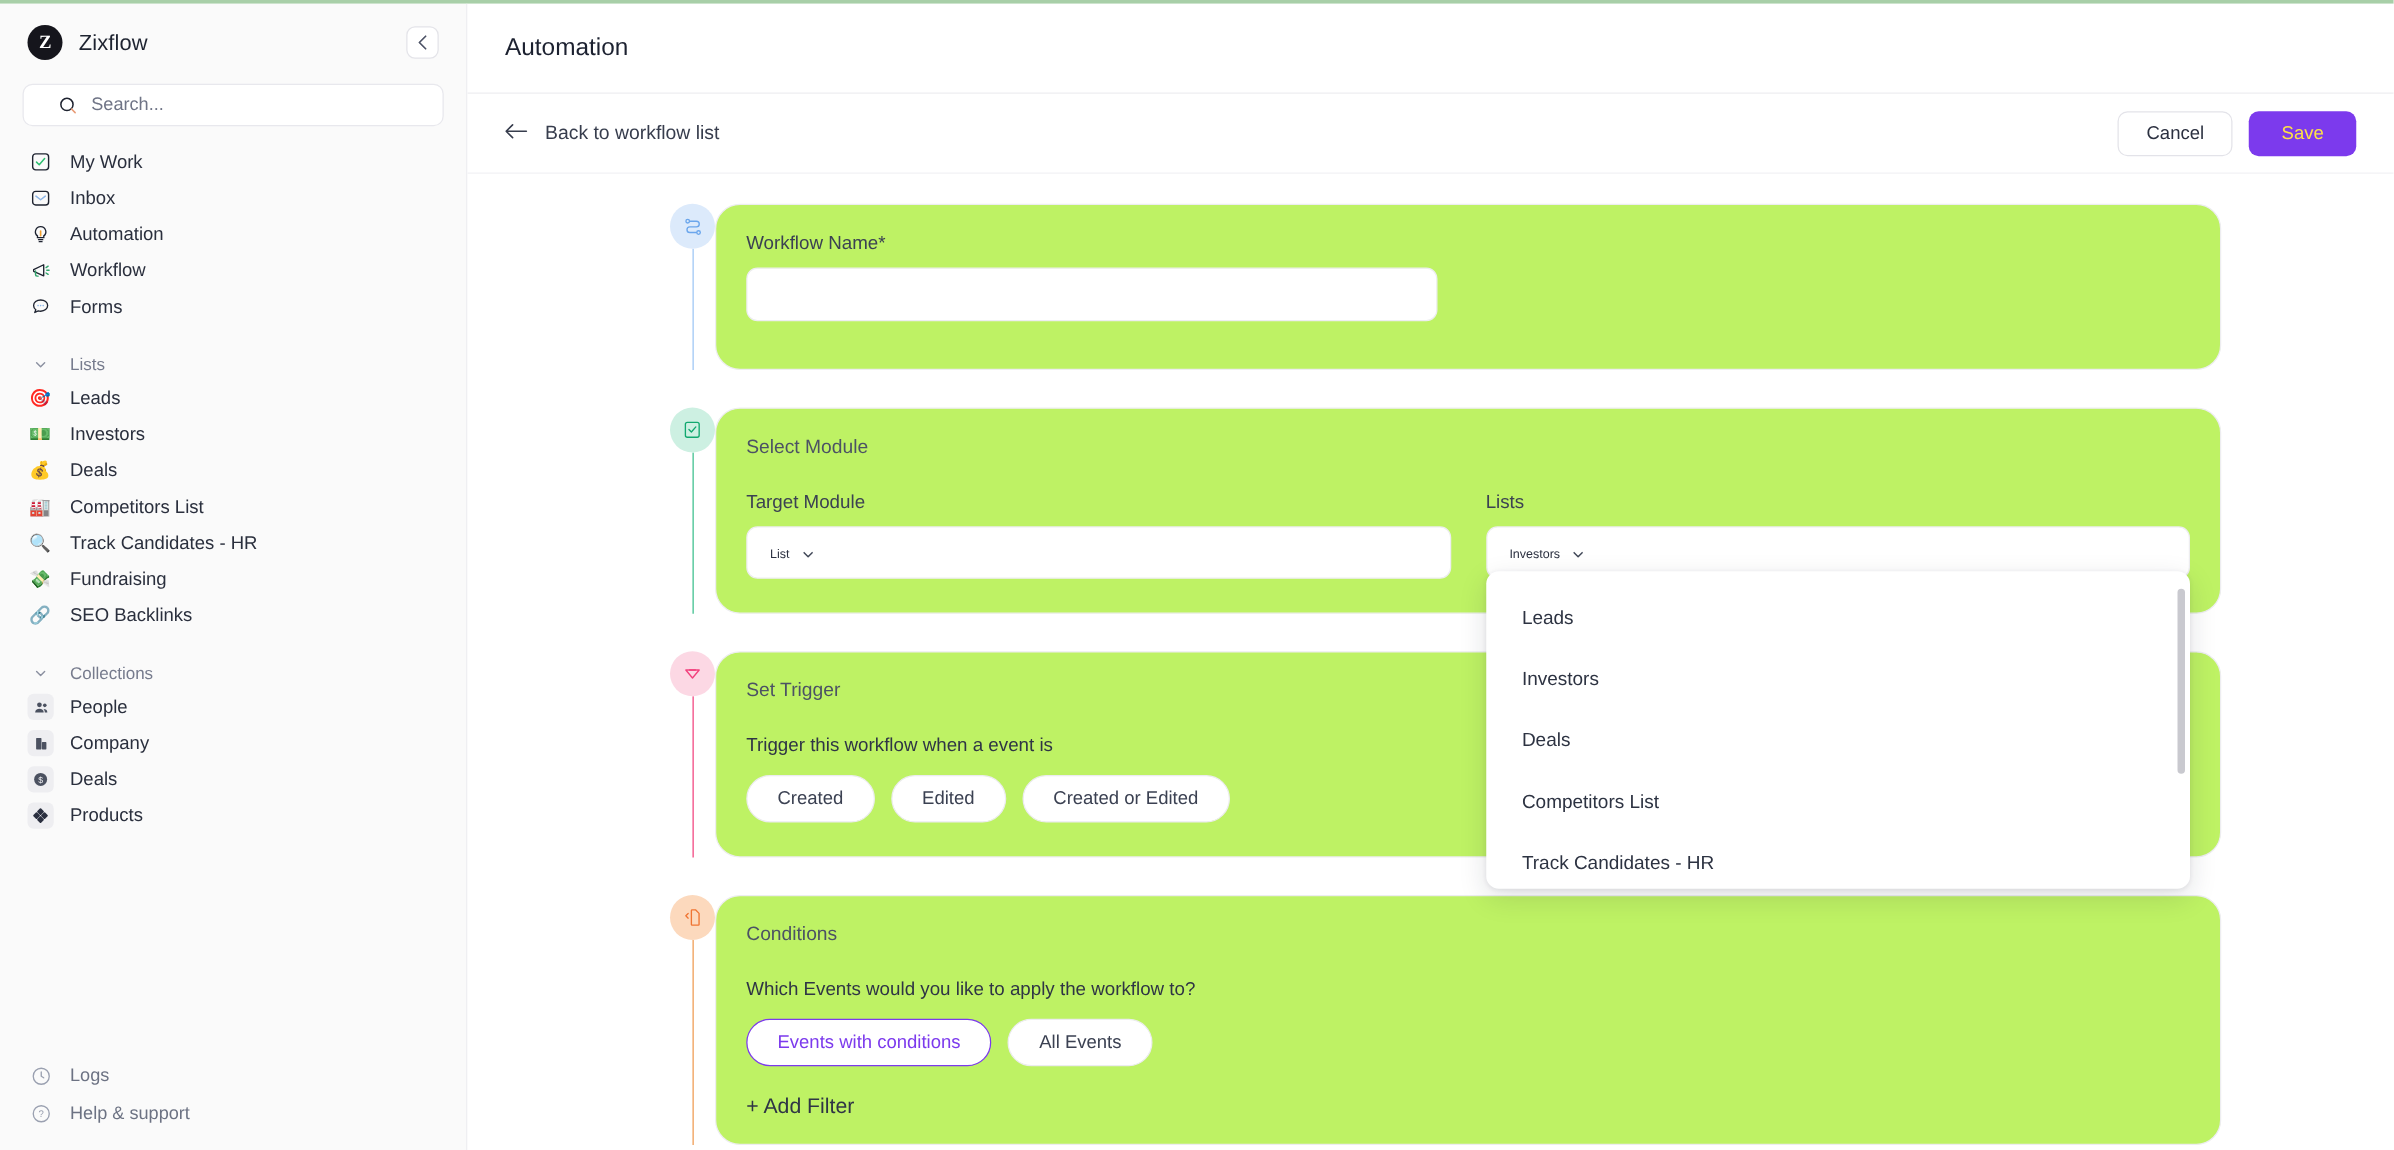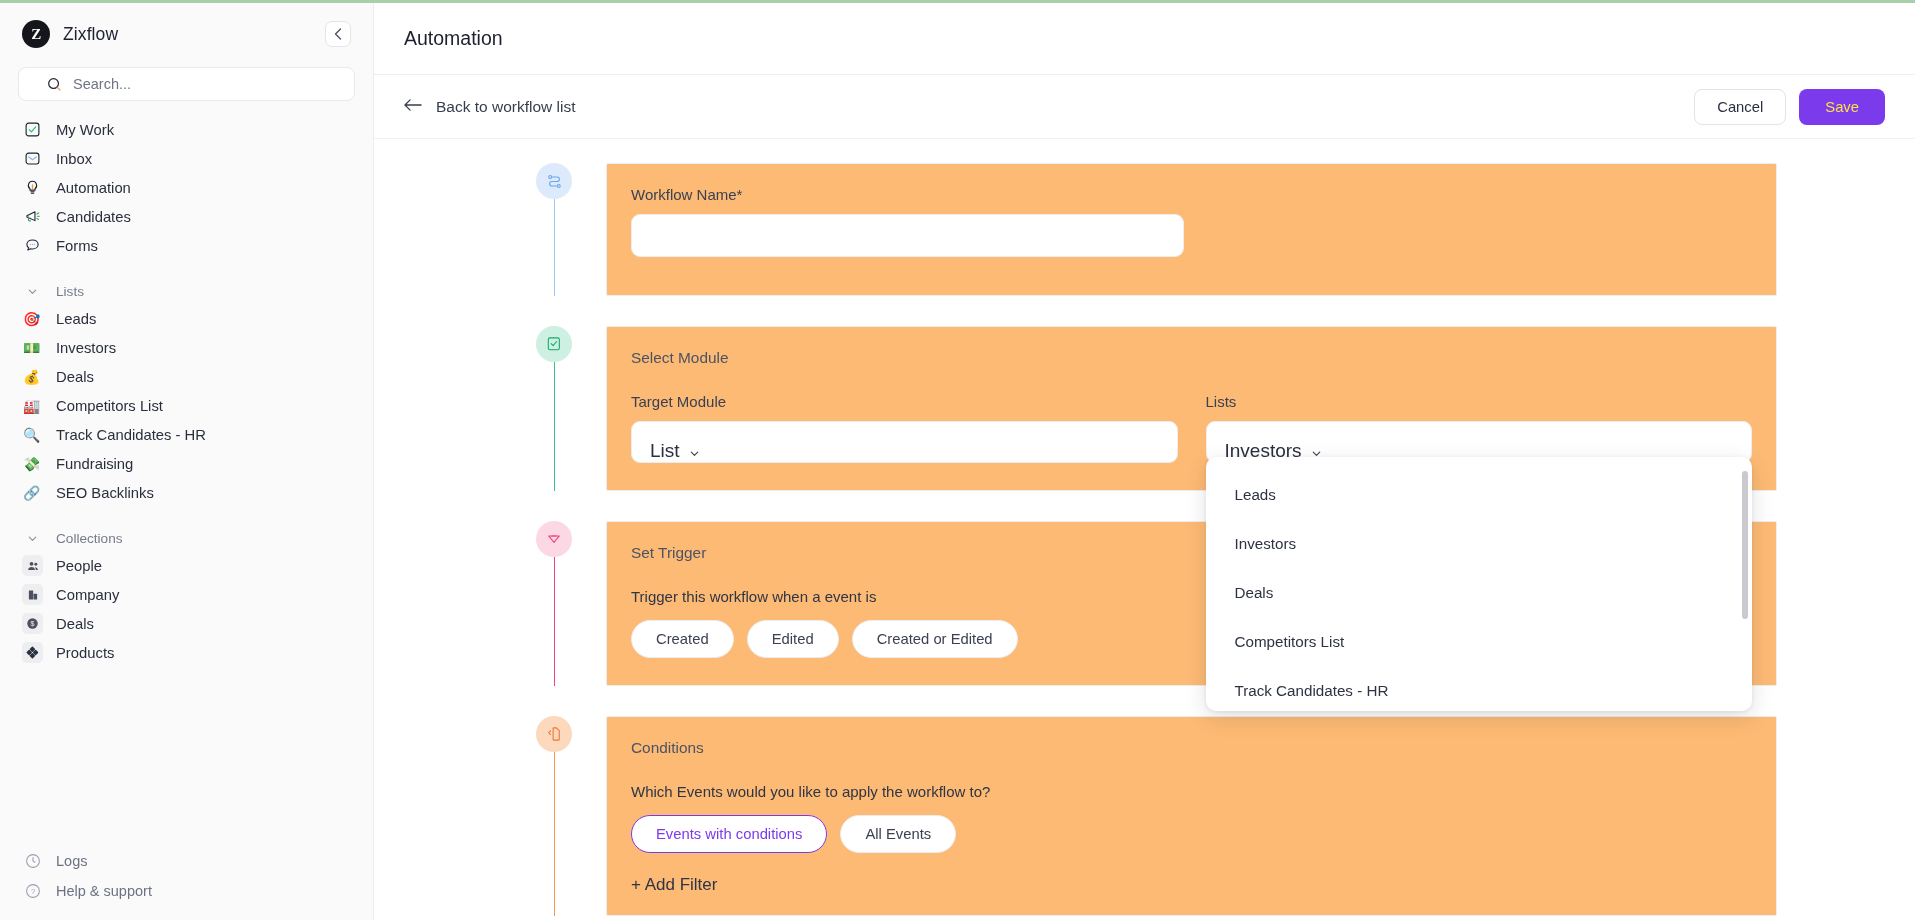--- a/index.html
+++ b/index.html
@@ -196,25 +196,25 @@
     display: flex; align-items: center; justify-content: center;
   }
   .step-line {
     position: absolute;
     left: 17.5px; top: 36px;
     width: 1.6px;
     height: calc(100% - 36px);
     z-index: 1;
   }
   .card {
-    margin-left: 70px;
+    margin-left: 36px;
     flex: 1;
-    background: #fdba74;
+    background: #bef264;
     border: 1px solid #ededf0;
-    border-radius: 2px;
+    border-radius: 20px;
     padding: 22px 24px 24px 24px;
   }
   .card-title { font-size: 15.4px; color: #4c5264; }
   .field-label { font-size: 15px; color: #3b4152; }
   .input-empty {
     margin-top: 11px;
     height: 43px;
     border: 1px solid #ededf0;
     border-radius: 9px;
     background: #ffffff;
@@ -222,24 +222,24 @@
     cursor: text;
   }
   .two-col { display: flex; gap: 28px; margin-top: 26px; }
   .col { flex: 1; position: relative; }
   .select-box {
     margin-top: 11px;
     height: 42px;
     border: 1px solid #ededf0;
     border-radius: 9px;
     background: #ffffff;
-    display: flex; align-items: flex-end;
-    padding: 0 18px;
-    cursor: pointer;
-    font-size: 19px;
+    display: flex; align-items: flex-start;
+    padding: 16px 18px;
+    cursor: pointer;
+    font-size: 10px;
     color: #2b3040;
   }
   .select-box .chev { margin-left: 9px; color:#414858; font-size: 12px; }
 
   .dropdown {
     position: absolute;
     left: 0; right: 0;
     top: 64px;
     background: #ffffff;
     border-radius: 10px;
@@ -347,21 +347,21 @@
         <span class="nav-label">Automation</span>
       </div>
       <div class="nav-item">
         <span class="nav-ico">
           <svg width="16" height="15" viewBox="0 0 17 16" fill="none">
             <path d="M2 7.2 10.6 3v9.4L2 8.6z" stroke="#1e2330" stroke-width="1.15" stroke-linejoin="round"></path>
             <path d="M3.6 8.3v3.1c0 .7.6 1.3 1.3 1.3h.9" stroke="#2fa46b" stroke-width="1.2" stroke-linecap="round"></path>
             <path d="M12.6 5.4l1.8-1.2M13.2 7.7h2M12.6 10l1.8 1.2" stroke="#2fa46b" stroke-width="1.15" stroke-linecap="round"></path>
           </svg>
         </span>
-        <span class="nav-label">Candidates</span>
+        <span class="nav-label">Workflow</span>
       </div>
       <div class="nav-item">
         <span class="nav-ico">
           <svg width="15" height="15" viewBox="0 0 16 16" fill="none">
             <path d="M8 2.1c3.4 0 6 2.1 6 4.8s-2.6 4.8-6 4.8c-.7 0-1.4-.1-2-.3l-3 1.4.9-2.3C2.7 9.6 2 8.3 2 6.9 2 4.2 4.6 2.1 8 2.1Z" stroke="#1e2330" stroke-width="1.15" stroke-linejoin="round"></path>
             <circle cx="5.8" cy="6.9" r=".7" fill="#8fb7e8"></circle>
               <circle cx="8" cy="6.9" r=".7" fill="#8fb7e8"></circle>
               <circle cx="10.2" cy="6.9" r=".7" fill="#8fb7e8"></circle>
           </svg>
         </span>

